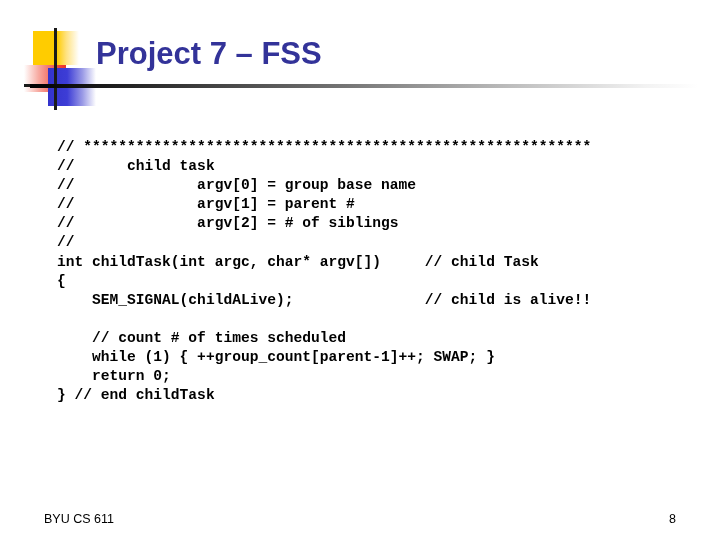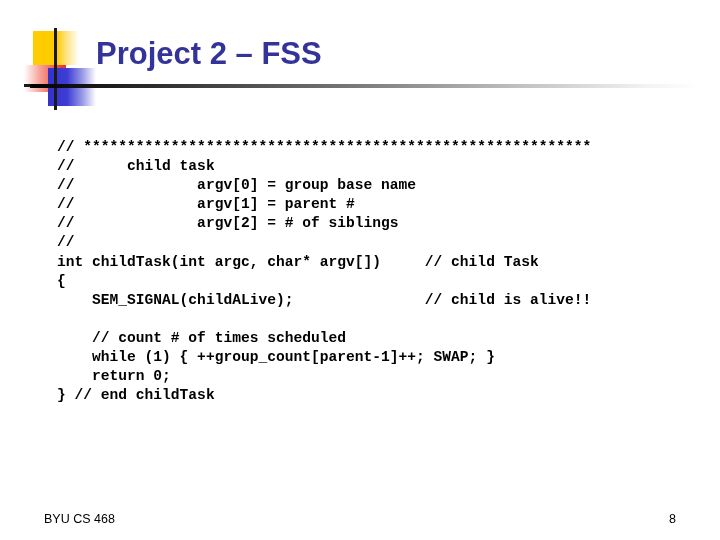--- a/index.html
+++ b/index.html
@@ -147,24 +147,24 @@
 <div id="slide">
 
   <div id="logo">
     <div class="sq-yellow"></div>
     <div class="sq-red"></div>
     <div class="sq-blue"></div>
     <div class="line-vert"></div>
     <div class="line-horiz-small"></div>
   </div>
 
-  <div id="title">Project 2 – FSS</div>
+  <div id="title">Project 7 – FSS</div>
 
   <div id="divider"></div>
 
   <div id="code"><div class="code-line">// **********************************************************</div><div class="code-line">//      child task</div><div class="code-line">//              argv[0] = group base name</div><div class="code-line">//              argv[1] = parent #</div><div class="code-line">//              argv[2] = # of siblings</div><div class="code-line">//</div><div class="code-line">int childTask(int argc, char* argv[])     // child Task</div><div class="code-line">{</div><div class="code-line">    SEM_SIGNAL(childALive);               // child is alive!!</div><div class="code-line">&nbsp;</div><div class="code-line">    // count # of times scheduled</div><div class="code-line">    while (1) { ++group_count[parent-1]++; SWAP; }</div><div class="code-line">    return 0;</div><div class="code-line">} // end childTask</div></div>
 
   <div id="footer">
-    <div id="footer-left">BYU CS 468</div>
+    <div id="footer-left">BYU CS 611</div>
     <div id="footer-right">8</div>
   </div>
 
 </div>
 
 </body></html>

